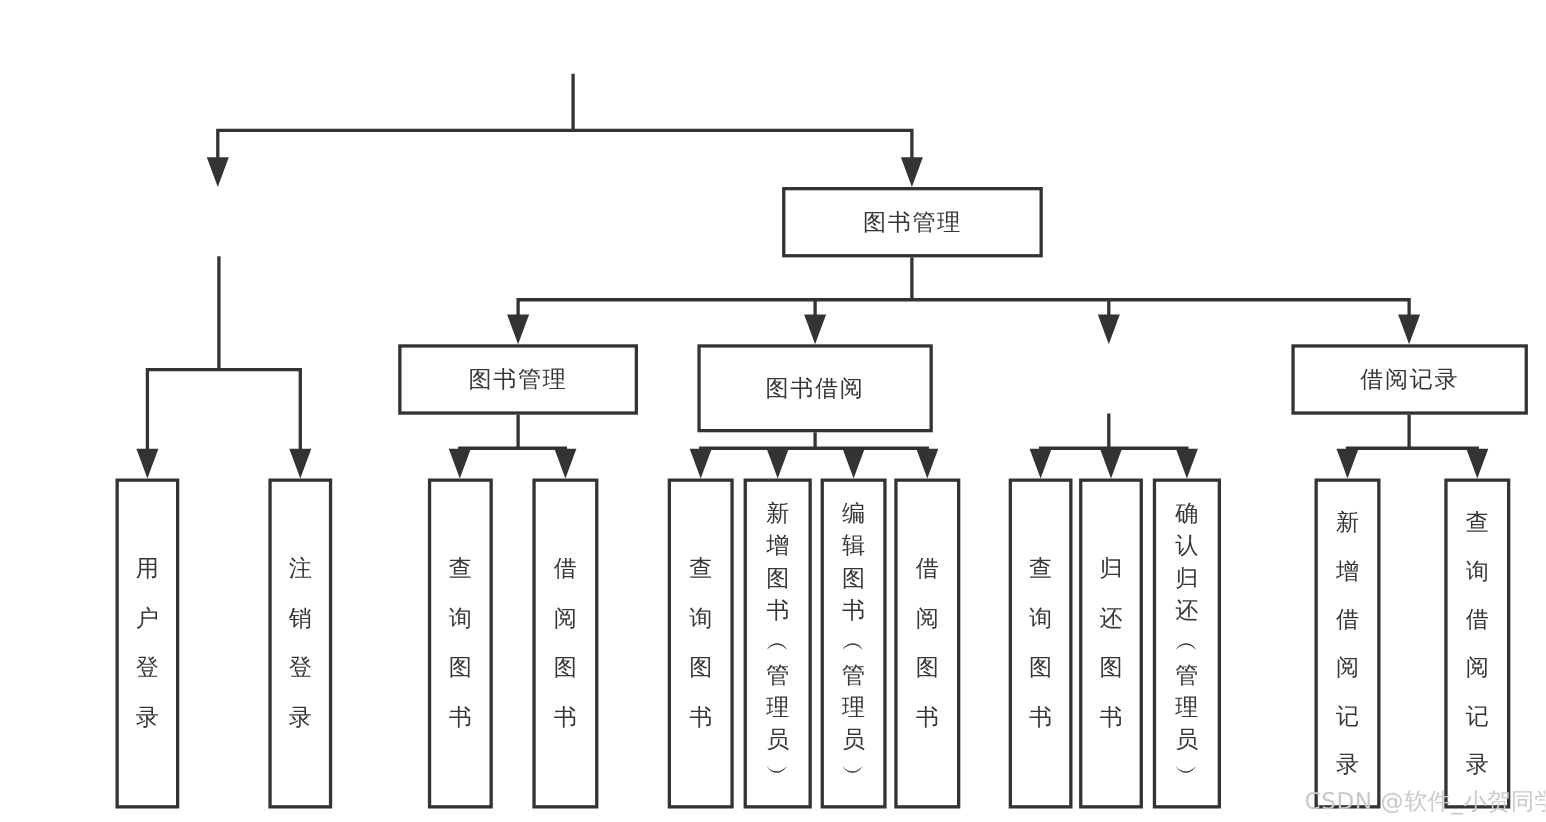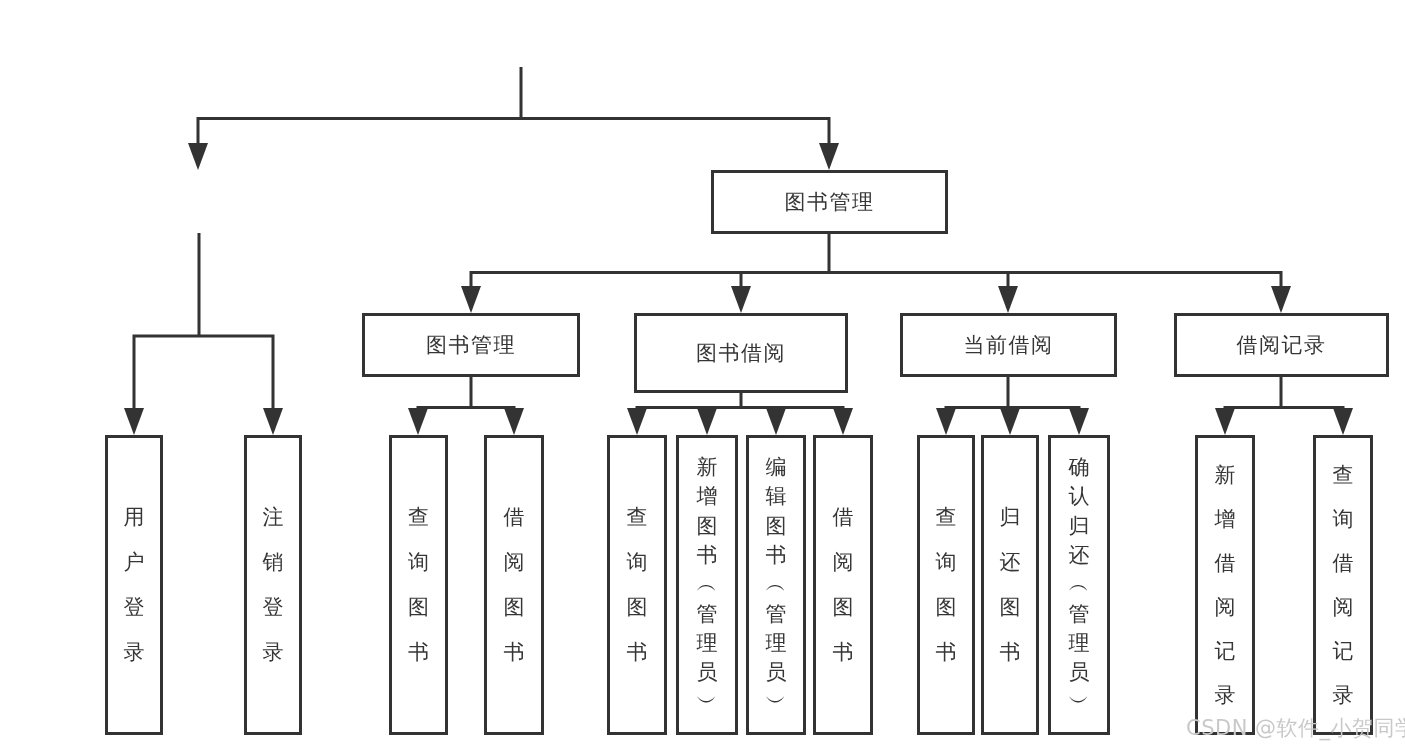--- a/index.html
+++ b/index.html
@@ -95,21 +95,20 @@
       <polygon points="1215,408 1235,408 1225,435"></polygon>
       <polygon points="1333,408 1353,408 1343,435"></polygon>
     </g>
   </svg>
 
 
   <div class="box hbox" style="left:711px;top:170px;width:237px;height:64px">图书管理</div>
 
   <div class="box hbox" style="left:362px;top:313px;width:218px;height:64px">图书管理</div>
   <div class="box hbox" style="left:634px;top:313px;width:214px;height:80px">图书借阅</div>
-  <div class="box hbox" style="left:900px;top:313px;width:217px;height:64px">当前借阅</div>
   <div class="box hbox" style="left:1174px;top:313px;width:215px;height:64px">借阅记录</div>
 
   <div class="box vbox" style="left:105px;top:435px;width:58px;height:300px">
       <span style="height: 45px; line-height: 45px;">用</span>
       <span style="height: 45px; line-height: 45px;">户</span>
       <span style="height: 45px; line-height: 45px;">登</span>
       <span style="height: 45px; line-height: 45px;">录</span>
     </div>
   <div class="box vbox" style="left:244px;top:435px;width:58px;height:300px">
       <span style="height: 45px; line-height: 45px;">注</span>

